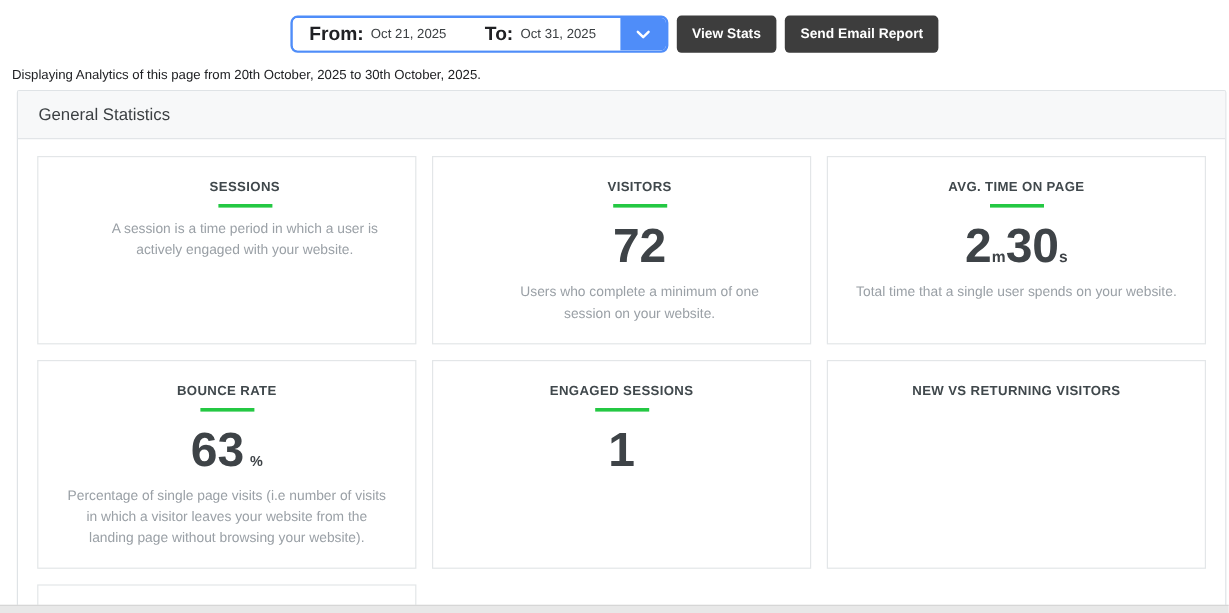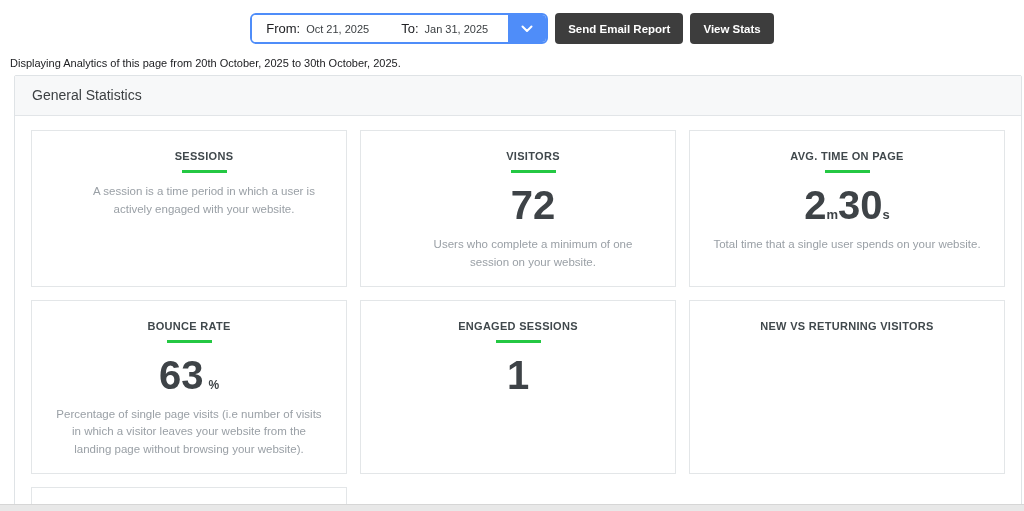--- a/index.html
+++ b/index.html
@@ -29,21 +29,21 @@
     overflow: hidden;
     background: #ffffff;
   }
   .date-fields {
     display: flex;
     align-items: center;
     padding: 0 14px;
     gap: 6px;
     background: #ffffff;
   }
-  .date-label { font-size: 13px; font-weight: normal; color: #202124; }
+  .date-label { font-size: 16px; font-weight: bold; color: #202124; }
   .date-value { font-size: 11px; color: #3c4043; margin-right: 26px; }
   .date-value.last { margin-right: 6px; }
   .caret-btn {
     width: 38px;
     background: #4f8df9;
     display: flex;
     align-items: center;
     justify-content: center;
     cursor: pointer;
   }
@@ -151,30 +151,30 @@
 </style>
 </head>
 <body>
 
 <div class="toolbar">
   <div class="date-group">
     <div class="date-fields">
       <span class="date-label">From:</span>
       <span class="date-value">Oct 21, 2025</span>
       <span class="date-label">To:</span>
-      <span class="date-value last">Jan 31, 2025</span>
+      <span class="date-value last">Oct 31, 2025</span>
     </div>
     <div class="caret-btn">
       <svg width="12" height="8" viewBox="0 0 12 8">
         <path d="M1.5 1.5 L6 6 L10.5 1.5" fill="none" stroke="#ffffff" stroke-width="2" stroke-linecap="round" stroke-linejoin="round"></path>
       </svg>
     </div>
   </div>
+  <button class="dark-btn">View Stats</button>
   <button class="dark-btn">Send Email Report</button>
-  <button class="dark-btn">View Stats</button>
 </div>
 
 <div class="subtitle">Displaying Analytics of this page from 20th October, 2025 to 30th October, 2025.</div>
 
 <div class="panel">
   <div class="panel-header">General Statistics</div>
   <div class="panel-body">
 
     <div class="card r1">
       <span class="card-title">SESSIONS</span>

